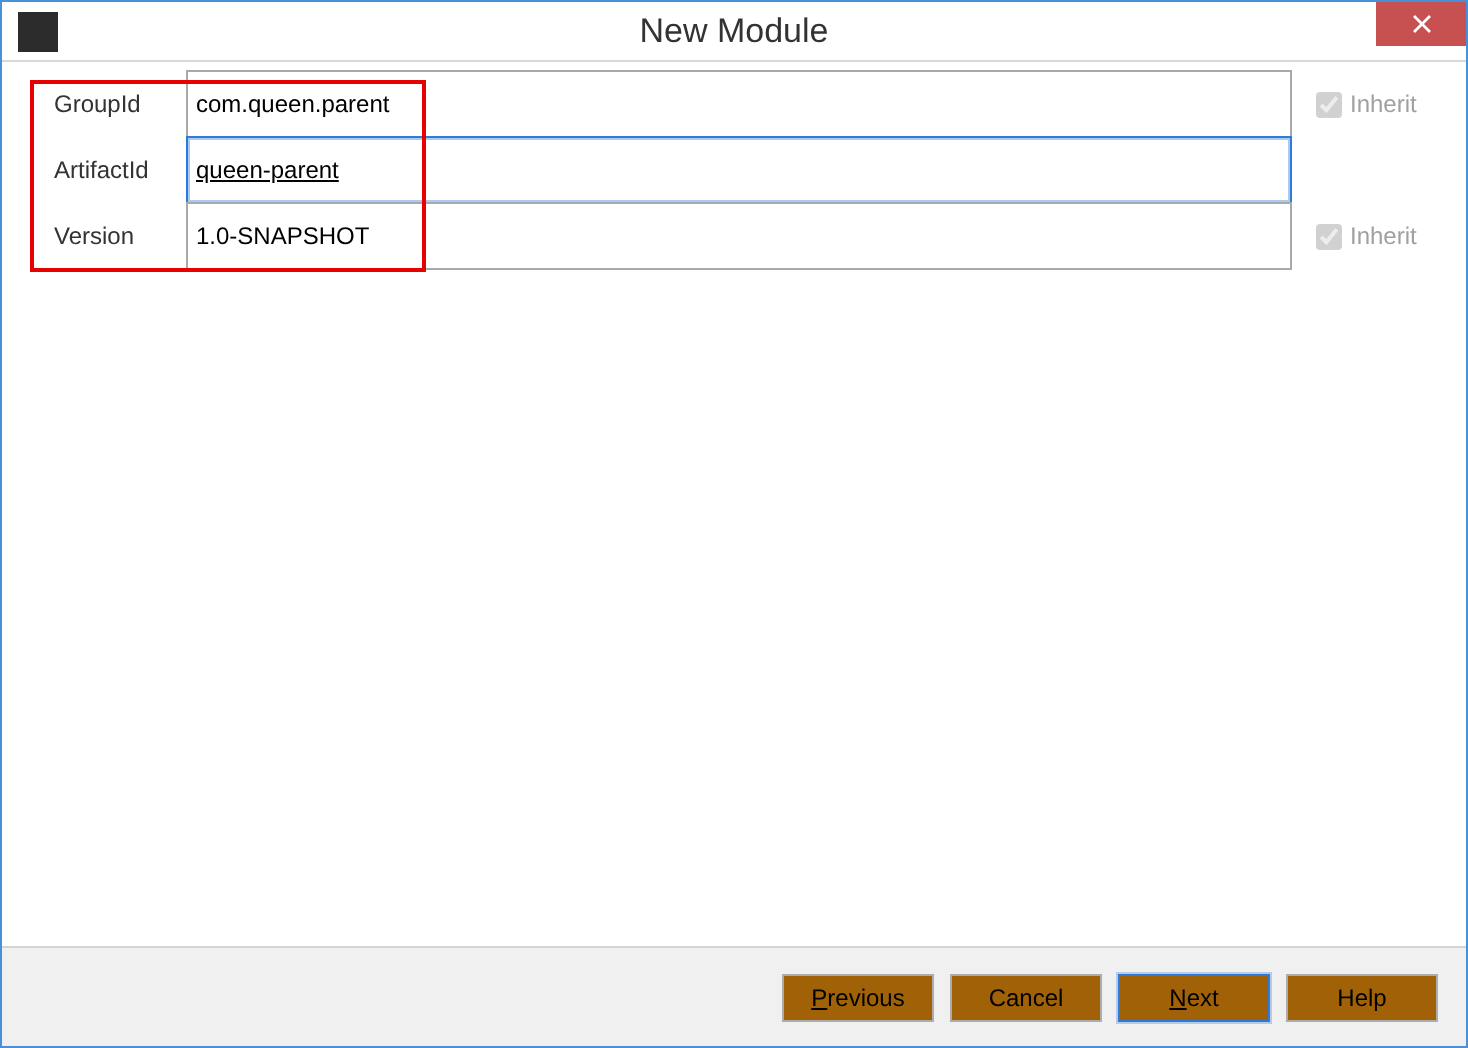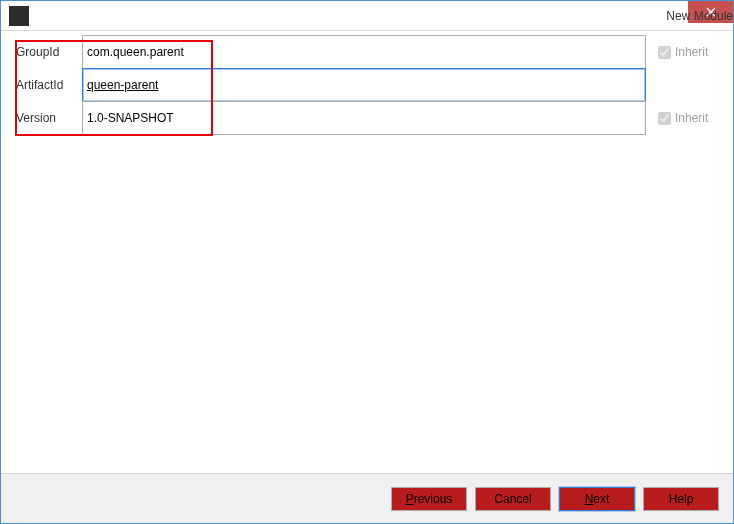--- a/index.html
+++ b/index.html
@@ -34,22 +34,22 @@
       align-items: center;
       justify-content: center;
       color: #fff;
       font-size: 10px;
       font-weight: bold;
     }
     .titlebar-title {
       position: absolute;
       left: 0;
       right: 0;
-      text-align: right;
-      font-size: 12px;
+      text-align: center;
+      font-size: 17px;
       color: #333;
       pointer-events: none;
     }
     .close-btn {
       margin-left: auto;
       width: 45px;
       height: 22px;
       background: #c75050;
       color: #fff;
       display: flex;
@@ -59,20 +59,21 @@
       cursor: pointer;
       align-self: flex-start;
     }
     .content {
       padding: 10px 20px 10px 15px;
       position: relative;
       height: calc(100% - 30px - 50px);
     }
     .form-area {
       position: relative;
+      padding-left: 11px;
     }
     .red-box {
       position: absolute;
       top: -1px;
       left: -1px;
       width: 198px;
       height: 96px;
       border: 2px solid #e60000;
       pointer-events: none;
       z-index: 5;
@@ -132,21 +133,21 @@
       border-top: 1px solid #d4d4d4;
       display: flex;
       align-items: center;
       justify-content: flex-end;
       padding-right: 14px;
       gap: 8px;
     }
     .btn {
       min-width: 76px;
       height: 24px;
-      background: #b91c1c;
+      background: #a16207;
       border: 1px solid #acacac;
       font-size: 12px;
       font-family: inherit;
       cursor: pointer;
       padding: 0 10px;
     }
     .btn.primary {
       border: 1px solid #2e7bdb;
       box-shadow: 0 0 0 1px rgba(46,123,219,0.3);
     }

